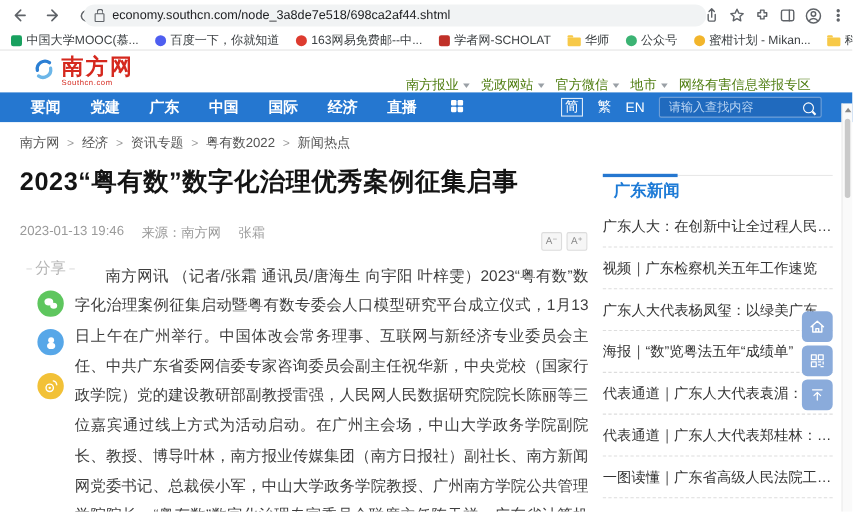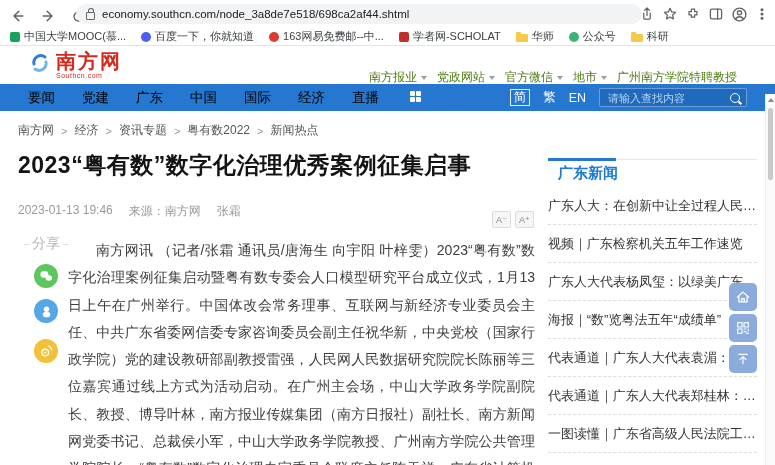--- a/index.html
+++ b/index.html
@@ -2,21 +2,21 @@
 <html><head>
 <meta charset="utf-8">
 <style>
   html,body{margin:0;padding:0;}
   body{
     width:775px;height:465px;position:relative;overflow:hidden;
     font-family:"Liberation Sans","DejaVu Sans",sans-serif;
     background:#fff;
   }
   
-  .toolbar{position:absolute;top:0;left:0;width:775px;height:28px;background:#fff;display:flex;align-items:flex-end;}
+  .toolbar{position:absolute;top:0;left:0;width:775px;height:28px;background:#fff;display:flex;align-items:center;}
   .nav-btn{width:24px;height:24px;display:flex;align-items:center;justify-content:center;margin-left:6px;border-radius:50%;}
   .nav-btn svg{stroke:#5f6368;fill:none;stroke-width:1.8;stroke-linecap:round;stroke-linejoin:round;}
   .urlbar{position:absolute;left:76px;top:4px;width:566px;height:20px;background:#f1f3f4;border-radius:10px;display:flex;align-items:center;padding:0 10px;box-sizing:border-box;}
   .lock{width:7px;height:6px;border:1.4px solid #5f6368;border-radius:1px;position:relative;margin-right:7px;margin-top:3px;}
   .lock::before{content:"";position:absolute;left:0.5px;top:-5px;width:4px;height:4px;border:1.4px solid #5f6368;border-bottom:none;border-radius:4px 4px 0 0;}
   .url-text{font-size:11.5px;color:#202124;white-space:nowrap;overflow:hidden;}
   .chrome-icons{position:absolute;right:6px;top:0;height:28px;display:flex;align-items:center;gap:7px;}
   .chrome-icons svg{stroke:#5f6368;fill:none;stroke-width:1.6;stroke-linecap:round;stroke-linejoin:round;}
   .bookmarks{position:absolute;top:28px;left:0;width:775px;height:18px;background:#fff;border-bottom:1px solid #e4e4e4;display:flex;align-items:center;padding-left:10px;box-sizing:border-box;gap:15px;}
   .bm{display:flex;align-items:center;gap:4px;font-size:11px;color:#3c4043;white-space:nowrap;}
@@ -33,21 +33,21 @@
   .page{position:absolute;top:47px;left:0;width:775px;height:418px;background:#fff;}
   .site-header{position:absolute;top:0;left:0;width:765px;height:37px;}
   .logo{position:absolute;left:28px;top:4px;display:flex;align-items:flex-start;}
   .logo-text{color:#d5281e;font-size:20px;font-weight:bold;font-family:"Liberation Serif","DejaVu Serif",serif;line-height:20px;letter-spacing:2px;}
   .logo-sub{color:#d5281e;font-size:7px;letter-spacing:0.5px;margin-top:1px;}
   .header-links{position:absolute;right:28px;top:10px;display:flex;gap:10px;font-size:12px;color:#4d7c0f;margin-top:12px;}
   .hlink{display:flex;align-items:center;gap:4px;}
   .caret{width:0;height:0;border-left:3.5px solid transparent;border-right:3.5px solid transparent;border-top:4px solid #9aa0a6;margin-top:1px;}
   
   .mainnav{position:absolute;top:37px;left:0;width:775px;height:27px;background:#2577d0;display:flex;align-items:center;}
-  .mainnav-items{display:flex;gap:27px;padding-left:28px;color:#000000;font-size:13.5px;}
+  .mainnav-items{display:flex;gap:27px;padding-left:28px;color:#ffffff;font-size:13.5px;font-weight:bold;}
   .grid-icon{width:11px;height:11px;display:grid;grid-template-columns:5px 5px;grid-template-rows:5px 5px;gap:1px;margin-left:4px;margin-top:2px;}
   .grid-icon span{background:#fff;border-radius:1px;}
   .nav-right{position:absolute;right:28px;top:0;height:27px;display:flex;align-items:center;gap:13px;}
   .lang{color:#fff;font-size:12.5px;}
   .lang-box{border:1px solid rgba(255,255,255,0.85);padding:0 3px;line-height:15px;}
   .searchbox{width:148px;height:19px;background:rgba(10,50,110,0.18);border:1px solid rgba(255,255,255,0.35);border-radius:2px;display:flex;align-items:center;padding:0 6px;box-sizing:border-box;}
   .searchbox input{flex:1;background:transparent;border:none;outline:none;font-size:11px;color:#fff;min-width:0;font-family:inherit;}
   .searchbox input::placeholder{color:#b9d4f2;}
   .mag{width:8px;height:8px;border:1.6px solid #fff;border-radius:50%;position:relative;flex:none;}
   .mag::after{content:"";position:absolute;width:1.6px;height:4px;background:#fff;left:8px;top:7px;transform:rotate(-45deg);}
@@ -154,20 +154,24 @@
     </div>
   <div class="bm">
       <span class="fold"></span>
       <span>华师</span>
     </div>
   <div class="bm">
       <span class="fv fv-gzh"></span>
       <span>公众号</span>
     </div>
   <div class="bm">
+      <span class="fv fv-mikan"></span>
+      <span>蜜柑计划 - Mikan...</span>
+    </div>
+  <div class="bm">
       <span class="fold"></span>
       <span>科研</span>
     </div>
 
 </div>
 
 <div class="page">
 
   <div class="site-header">
     <div class="logo">
@@ -191,21 +195,21 @@
         </span>
       <span class="hlink">
           <span>官方微信</span>
           <span class="caret"></span>
         </span>
       <span class="hlink">
           <span>地市</span>
           <span class="caret"></span>
         </span>
       <span class="hlink">
-          <span>广州南方学院特聘教授</span>
+          <span>网络有害信息举报专区</span>
         </span>
     </div>
   </div>
 
   <div class="mainnav">
     <div class="mainnav-items">
       <span>要闻</span>
       <span>党建</span>
       <span>广东</span>
       <span>中国</span>

